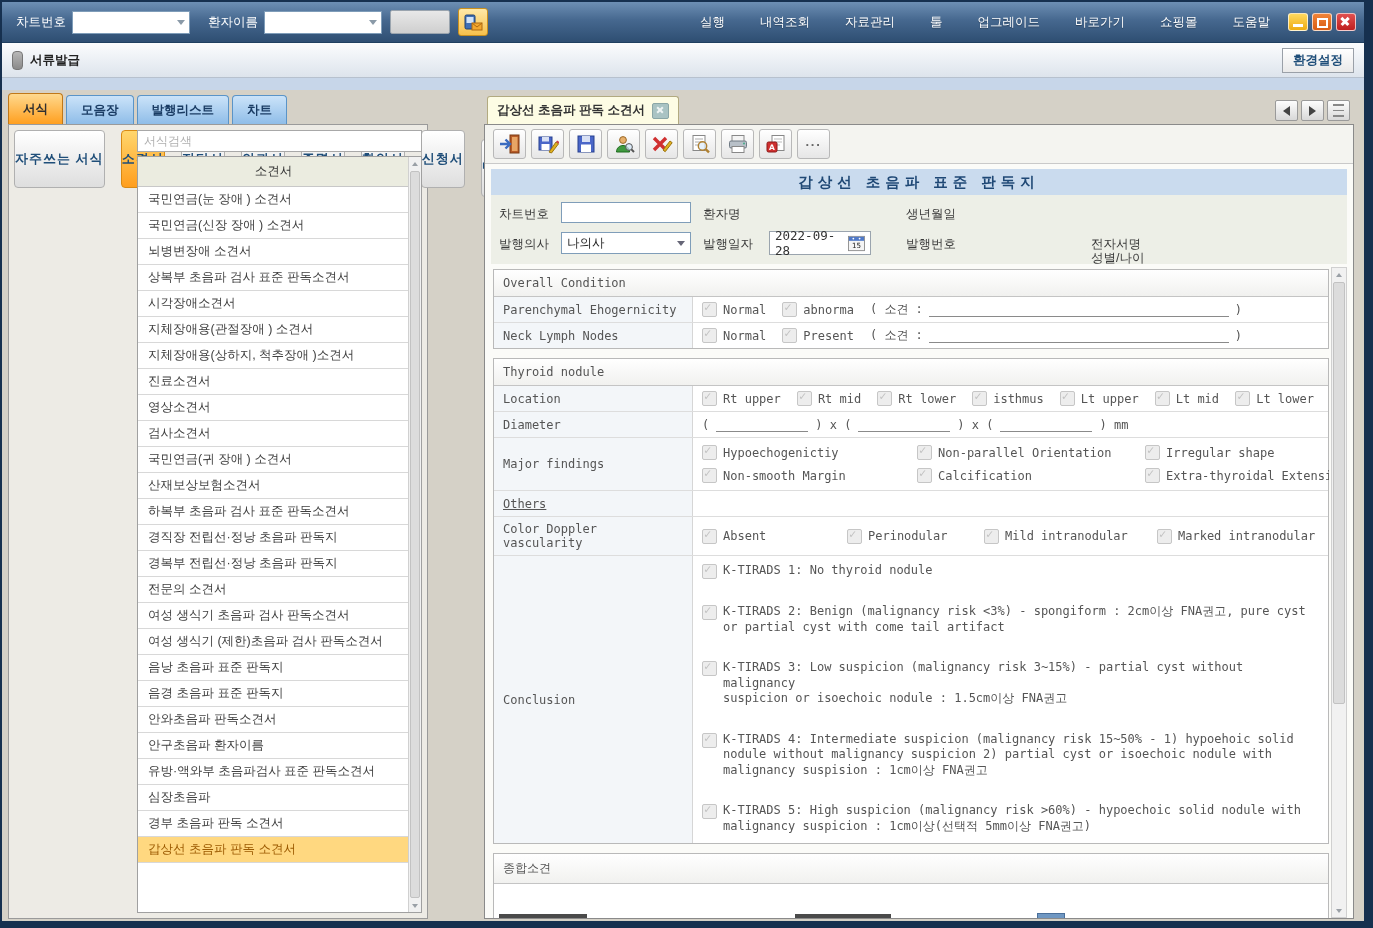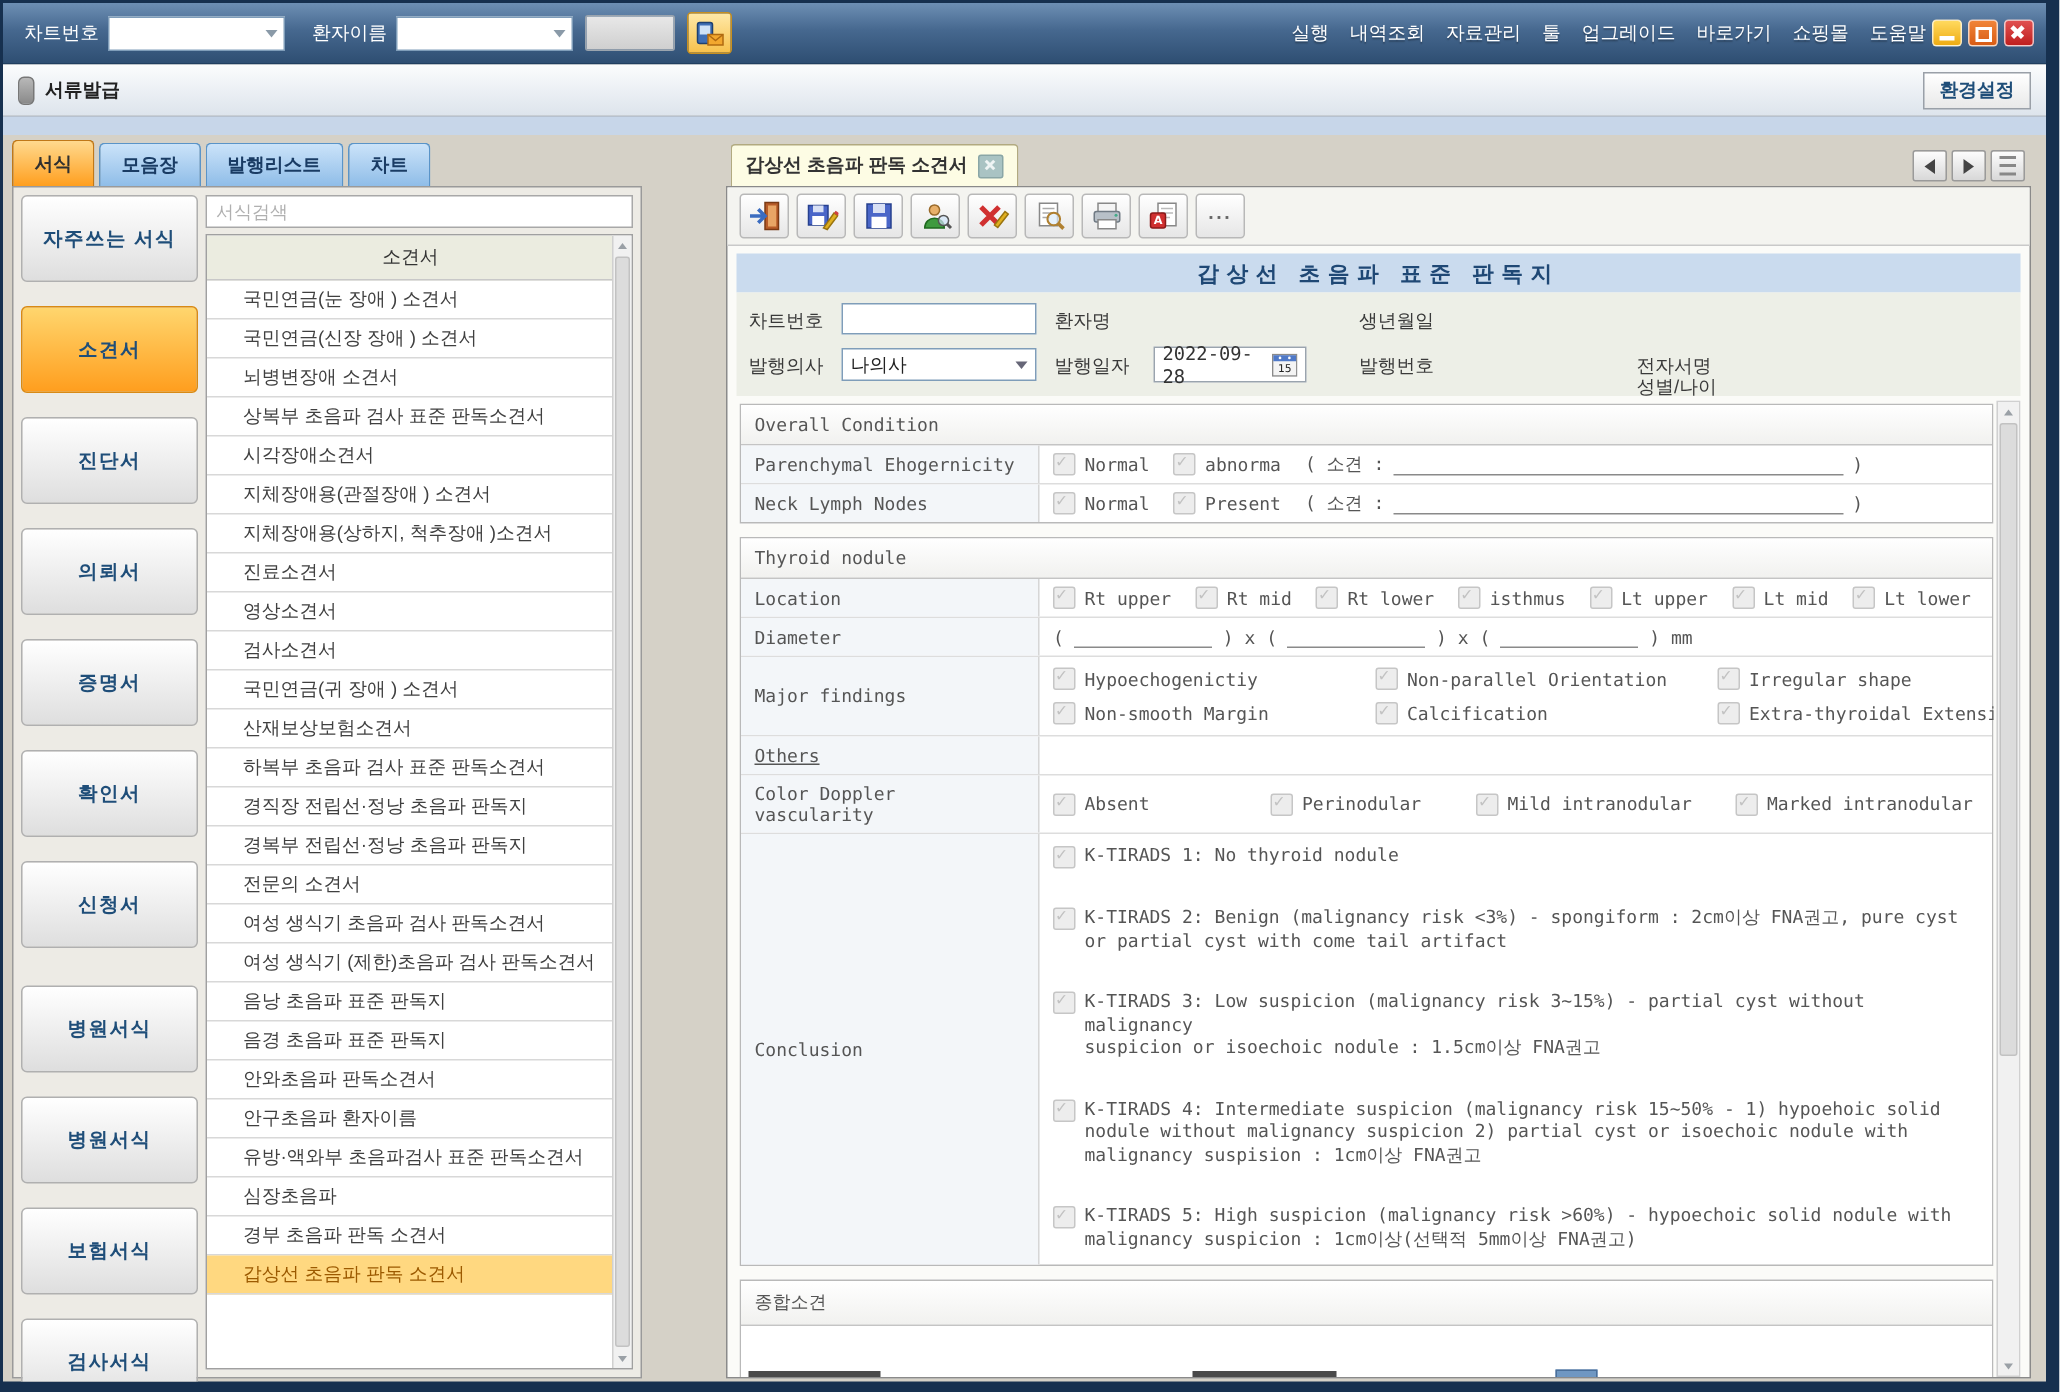--- a/index.html
+++ b/index.html
@@ -7,21 +7,21 @@
   #frame{position:relative;width:1373px;height:928px;background:#16304f;overflow:hidden;}
   #inner{position:absolute;top:2px;left:2px;right:9px;bottom:7px;display:flex;flex-direction:column;background:#d5d1c7;}
 
   
   .topbar{height:40px;flex:none;background:linear-gradient(#6d8fb4,#46688f 45%,#2e4e72);display:flex;align-items:center;padding:0 8px;border-bottom:1px solid #203f60;}
   .topbar .lbl{color:#fff;margin:0 6px;white-space:nowrap;}
   .combo{position:relative;width:116px;height:21px;background:#fff;border:1px solid #7f9db9;}
   .combo .chev{position:absolute;right:4px;top:8px;width:0;height:0;border-left:4px solid transparent;border-right:4px solid transparent;border-top:5px solid #8a9aa8;}
   .graybtn{width:58px;height:22px;margin-left:8px;background:linear-gradient(#e8e8e8,#cfcfcf);border:1px solid #9aa4ae;border-radius:2px;}
   .iconbtn{width:28px;height:26px;margin-left:8px;background:linear-gradient(#ffe9a8,#f7c14c);border:1px solid #c89020;border-radius:3px;display:flex;align-items:center;justify-content:center;}
-  .topmenu{margin-left:auto;display:flex;align-items:flex-end;gap:14px;padding-right:4px;}
+  .topmenu{margin-left:auto;display:flex;align-items:flex-end;gap:35px;padding-right:18px;}
   .top-menu-item{color:#fff;cursor:default;white-space:nowrap;text-shadow:0 1px 1px rgba(0,0,0,.3);}
   .winbtns{display:flex;gap:4px;}
   .wb{width:18px;height:16px;border-radius:3px;border:1px solid rgba(255,255,255,.7);position:relative;}
   .wb-min{background:linear-gradient(#ffd95e,#eeac13);}
   .wb-min::after{content:"";position:absolute;left:4px;right:4px;bottom:3px;height:3px;background:#fff;}
   .wb-res{background:linear-gradient(#f08438,#d85c14);}
   .wb-res::after{content:"";position:absolute;left:4px;top:4px;width:7px;height:6px;border:2px solid #fff;}
   .wb-cls{background:linear-gradient(#e05050,#bf1f1f);}
   .wb-cls::before,.wb-cls::after{content:"";position:absolute;left:3px;top:6px;width:10px;height:2.5px;background:#fff;}
   .wb-cls::before{transform:rotate(45deg);} .wb-cls::after{transform:rotate(-45deg);}
@@ -35,31 +35,31 @@
 
   
   .main{flex:1;display:flex;position:relative;overflow:hidden;}
 
   
   .left{width:420px;flex:none;margin:4px 0 2px 6px;display:flex;flex-direction:column;}
   .ltabs{display:flex;gap:3px;height:30px;flex:none;align-items:flex-end;}
   .ltab{height:28px;display:flex;align-items:center;justify-content:center;font-weight:bold;color:#1a3c64;background:linear-gradient(#cbe3f9,#8fbde8);border:1px solid #5a94c8;border-bottom:none;border-radius:4px 4px 0 0;padding:0 14px;}
   .ltab.active{background:linear-gradient(#ffd98e,#ff9f1f);border-color:#c07818;color:#303030;height:30px;}
   .lbody{flex:1;background:#edebe5;border:1px solid #9a9a9a;display:flex;padding:5px;gap:5px;min-height:0;}
-  .catcol{width:118px;flex:none;display:flex;flex-direction:column;gap:16px;}
+  .catcol{width:118px;flex:none;display:flex;flex-direction:row;gap:16px;}
   .catbtn{height:56px;flex:none;background:linear-gradient(#ffffff,#dedede);border:1px solid #b0b0b0;border-radius:4px;color:#1f4e79;font-weight:bold;font-size:13px;display:flex;align-items:center;justify-content:center;letter-spacing:1px;}
   .catbtn.active{background:linear-gradient(#ffd66e,#ff9e1e);border-color:#d98a14;}
   .catbtn.gap{margin-top:9px;}
   .listcol{flex:1;display:flex;flex-direction:column;min-width:0;}
   .searchbox{height:22px;flex:none;border:1px solid #a8a8a8;background:#fff;margin-bottom:4px;padding:0 6px;font-size:12px;color:#333;width:100%;box-sizing:border-box;font-family:inherit;}
   .searchbox::placeholder{color:#b0b0b0;}
   .flist{flex:1;background:#fff;border:1px solid #a0a0a0;position:relative;overflow:hidden;}
   .flist-head{height:29px;background:#ebece0;border-bottom:1px solid #c8c8c8;display:flex;align-items:center;justify-content:center;color:#333;margin-right:12px;}
   .frows{position:absolute;top:30px;left:0;right:12px;bottom:0;overflow:hidden;}
-  .fitem{height:25px;border-bottom:1px solid #d8d8d8;display:flex;align-items:center;padding-left:24px;color:#404040;white-space:nowrap;}
+  .fitem{height:25px;border-bottom:1px solid #d8d8d8;display:flex;align-items:center;padding-left:10px;color:#404040;white-space:nowrap;}
   .fitem.sel{background:#ffd880;color:#9c5a00;}
   .vscroll{position:absolute;top:0;right:0;bottom:0;width:12px;background:#f1f1f1;border-left:1px solid #d0d0d0;}
   .vscroll .arr{position:absolute;left:0;right:0;height:13px;display:flex;align-items:center;justify-content:center;}
   .tri-up{width:0;height:0;border-left:3.5px solid transparent;border-right:3.5px solid transparent;border-bottom:4.5px solid #9aa0a6;}
   .tri-down{width:0;height:0;border-left:3.5px solid transparent;border-right:3.5px solid transparent;border-top:4.5px solid #9aa0a6;}
   .thumb{position:absolute;left:1px;right:1px;background:#dcdcdc;border:1px solid #c2c2c2;border-radius:2px;}
 
   
   .right{position:relative;flex:1;margin:4px 10px 2px 56px;display:flex;flex-direction:column;min-width:0;}
   .rtabrow{height:30px;flex:none;display:flex;align-items:flex-end;position:relative;}

